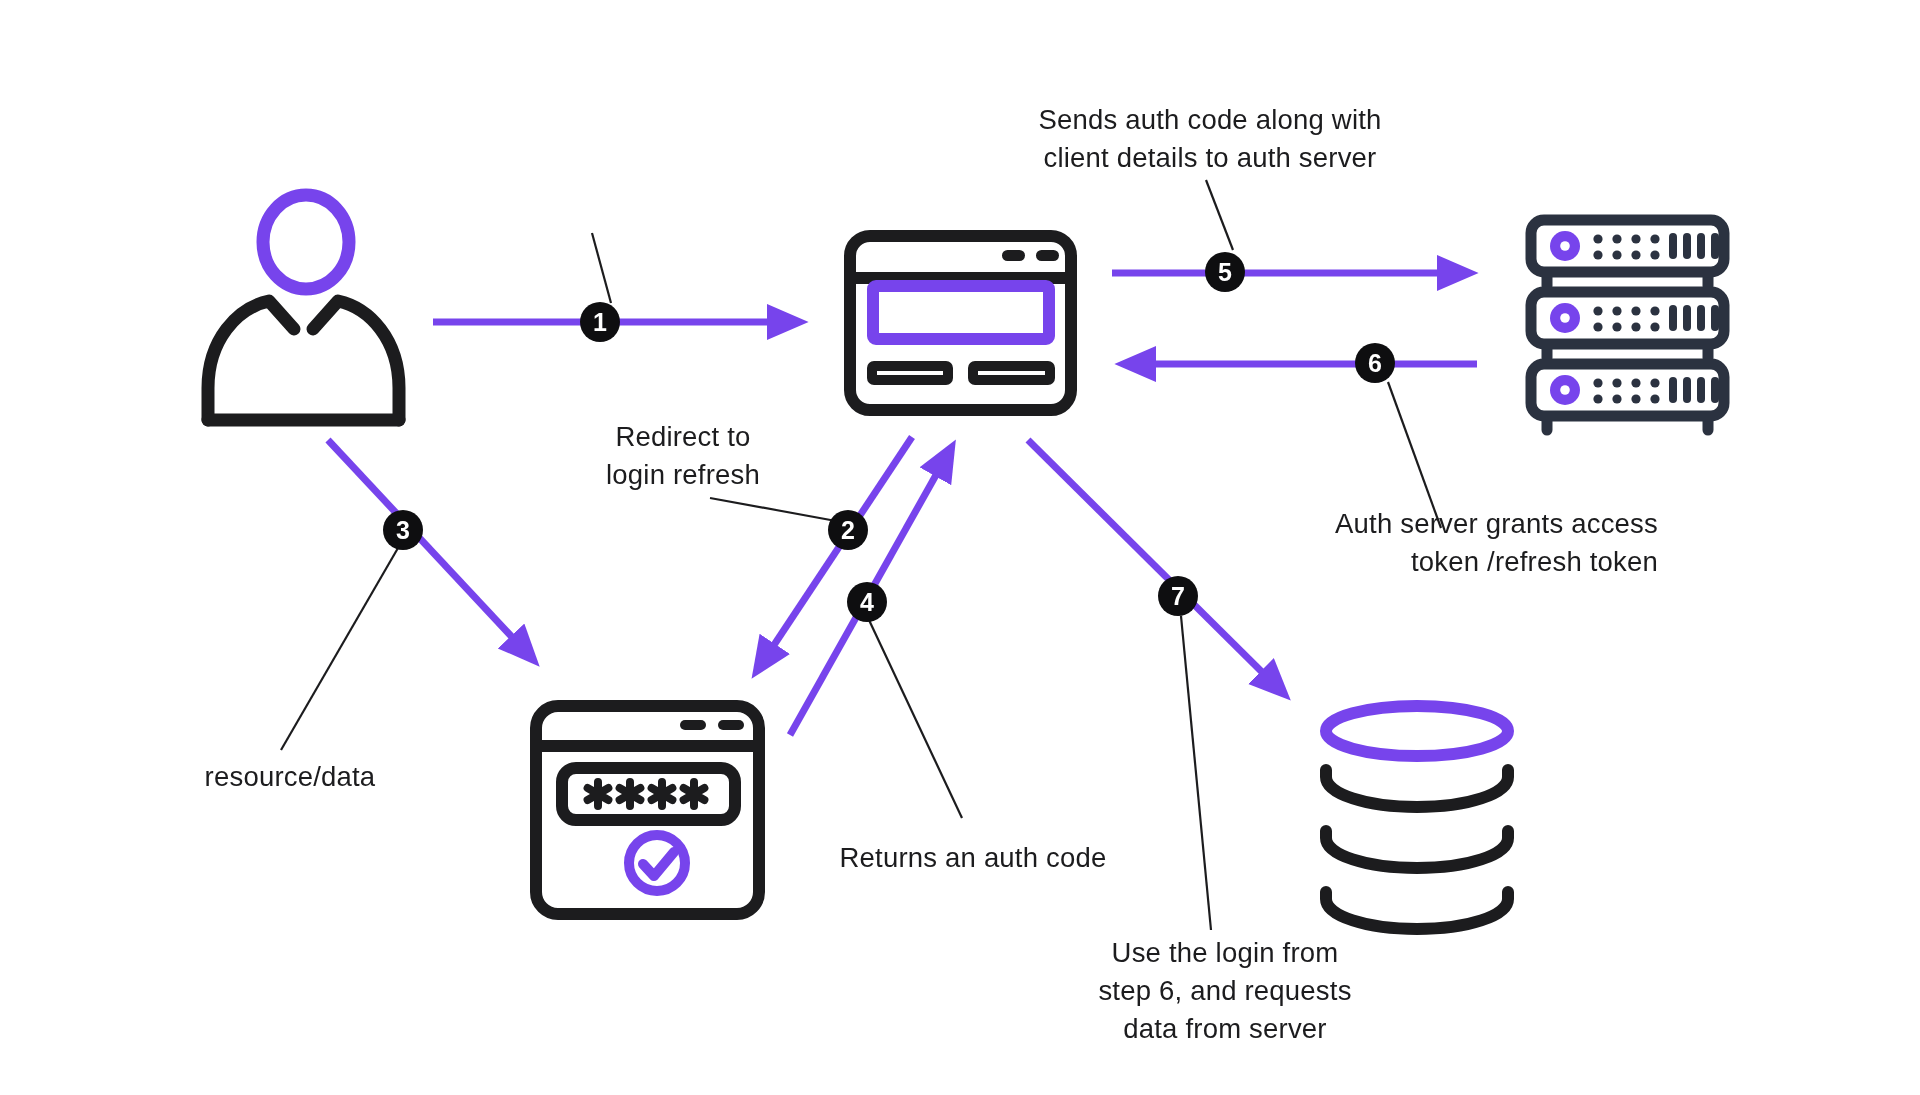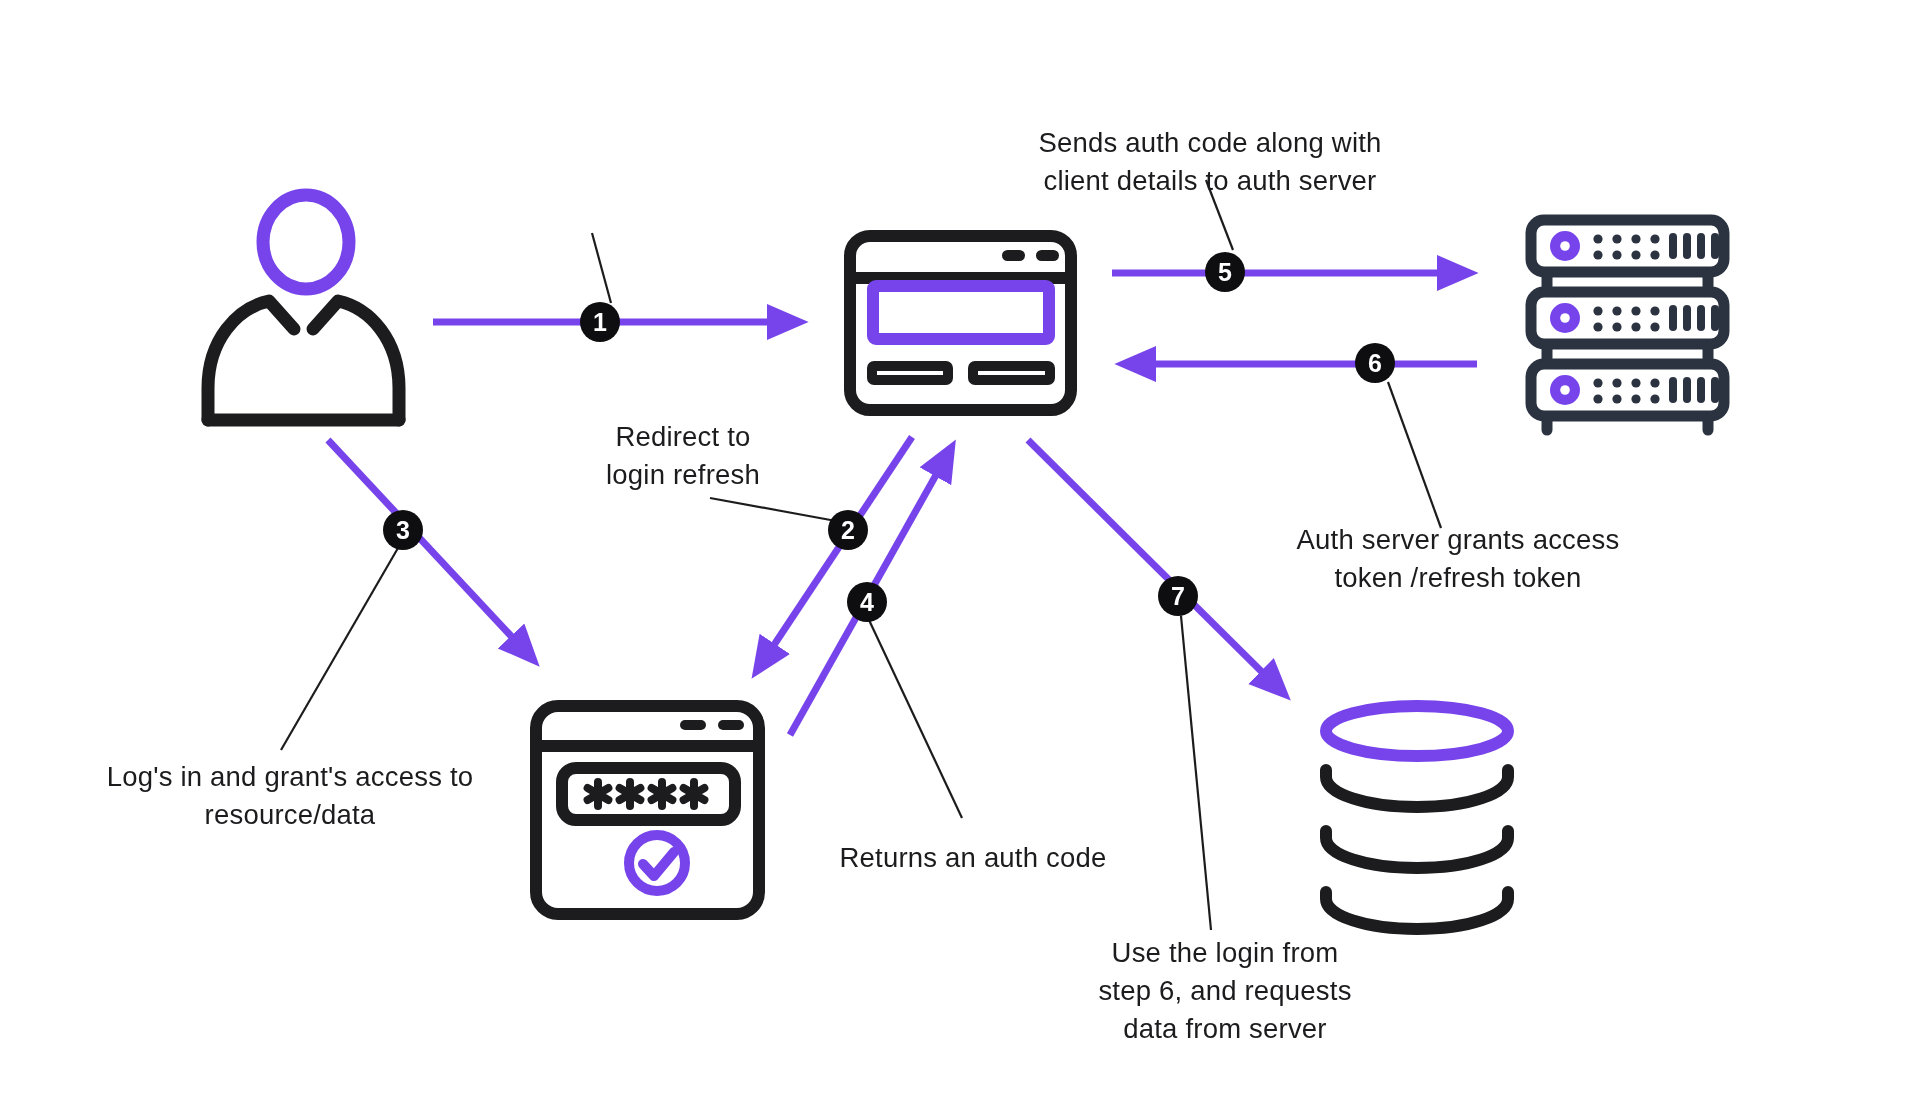--- a/index.html
+++ b/index.html
@@ -187,37 +187,36 @@
 
   <div class="badge" style="left:580px;top:302px;">1</div>
   <div class="badge" style="left:828px;top:510px;">2</div>
   <div class="badge" style="left:383px;top:510px;">3</div>
   <div class="badge" style="left:847px;top:582px;">4</div>
   <div class="badge" style="left:1205px;top:252px;">5</div>
   <div class="badge" style="left:1355px;top:343px;">6</div>
   <div class="badge" style="left:1158px;top:576px;">7</div>
 
 
-  <div class="ann" style="left:1010px;top:101px;width:400px;margin-top:23px;">
+  <div class="ann" style="left:1010px;top:101px;width:400px;">
     <span>Sends auth code along with</span>
     <span>client details to auth server</span>
   </div>
 
   <div class="ann" style="left:533px;top:418px;width:300px;">
     <span>Redirect to</span>
     <span>login refresh</span>
   </div>
 
-  <div class="ann" style="left:1258px;top:521px;width:400px;">
+  <div class="ann" style="left:1258px;top:505px;width:400px;text-align:right;">
     <span>Auth server grants access</span>
     <span>token /refresh token</span>
   </div>
 
   <div class="ann" style="left:90px;top:758px;width:400px;">
-    <span>Log's in and grant's access to</span>
     <span>resource/data</span>
   </div>
 
   <div class="ann" style="left:773px;top:839px;width:400px;">
     <span>Returns an auth code</span>
   </div>
 
   <div class="ann" style="left:1025px;top:934px;width:400px;">
     <span>Use the login from</span>
     <span>step 6, and requests</span>

